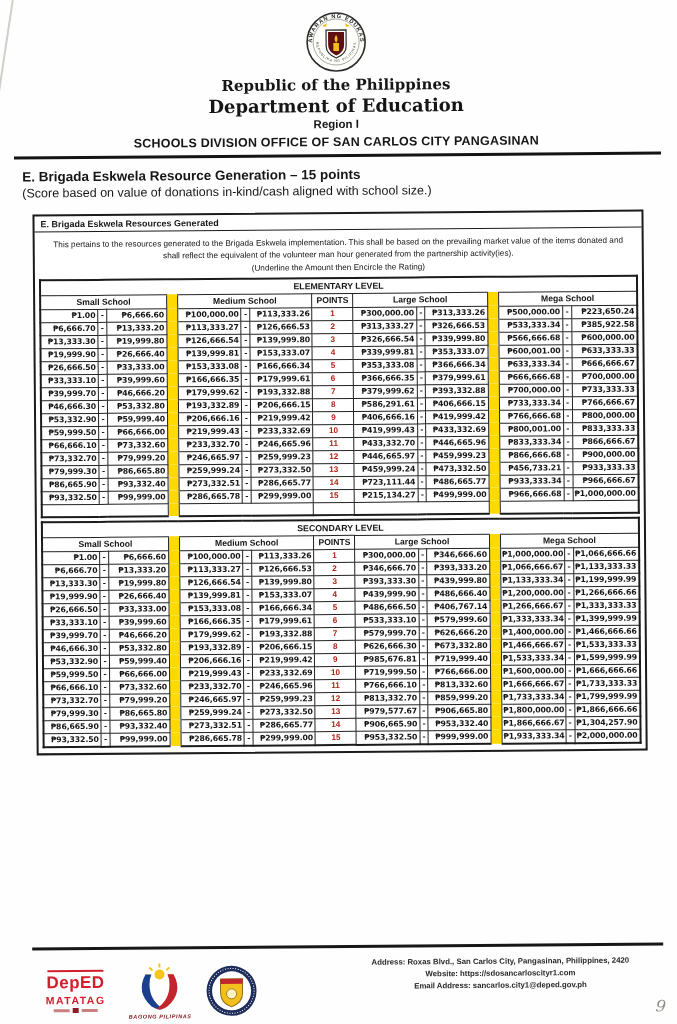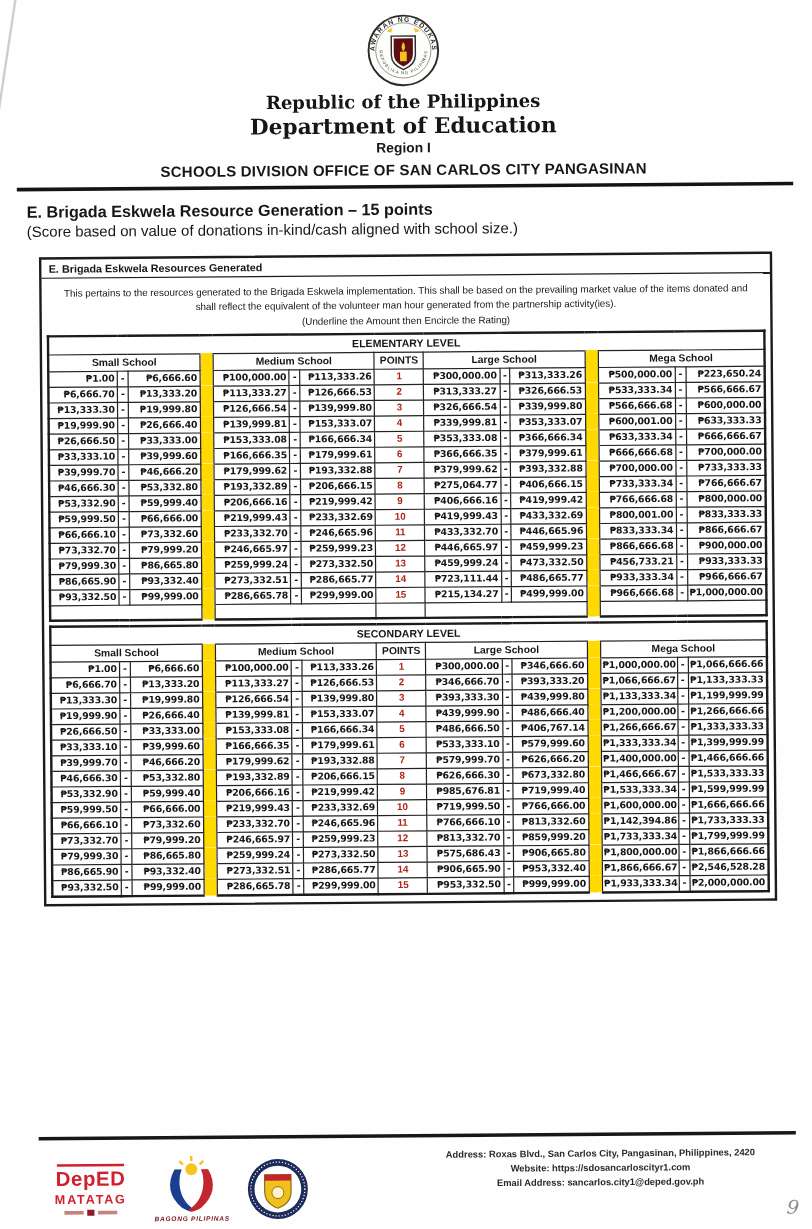--- a/index.html
+++ b/index.html
@@ -168,21 +168,21 @@
               <td class="v">₱113,333.27</td>
               <td class="d">-</td>
               <td class="v">₱126,666.53</td>
               <td class="pt">2</td>
               <td class="v">₱313,333.27</td>
               <td class="d">-</td>
               <td class="v">₱326,666.53</td>
               <td class="gap"></td>
               <td class="v">₱533,333.34</td>
               <td class="d">-</td>
-              <td class="v">₱566,666.67</td>
+              <td class="v">₱385,922.58</td>
             </tr>
             <tr>
               <td class="v">₱13,333.30</td>
               <td class="d">-</td>
               <td class="v">₱19,999.80</td>
               <td class="gap"></td>
               <td class="v">₱126,666.54</td>
               <td class="d">-</td>
               <td class="v">₱139,999.80</td>
               <td class="pt">3</td>
@@ -264,21 +264,21 @@
             </tr>
             <tr>
               <td class="v">₱46,666.30</td>
               <td class="d">-</td>
               <td class="v">₱53,332.80</td>
               <td class="gap"></td>
               <td class="v">₱193,332.89</td>
               <td class="d">-</td>
               <td class="v">₱206,666.15</td>
               <td class="pt">8</td>
-              <td class="v">₱275,064.77</td>
+              <td class="v">₱586,291.61</td>
               <td class="d">-</td>
               <td class="v">₱406,666.15</td>
               <td class="gap"></td>
               <td class="v">₱733,333.34</td>
               <td class="d">-</td>
               <td class="v">₱766,666.67</td>
             </tr>
             <tr>
               <td class="v">₱53,332.90</td>
               <td class="d">-</td>
@@ -617,21 +617,21 @@
               <td class="v">₱73,332.60</td>
               <td class="gap"></td>
               <td class="v">₱233,332.70</td>
               <td class="d">-</td>
               <td class="v">₱246,665.96</td>
               <td class="pt">11</td>
               <td class="v">₱766,666.10</td>
               <td class="d">-</td>
               <td class="v">₱813,332.60</td>
               <td class="gap"></td>
-              <td class="v">₱1,142,394.86</td>
+              <td class="v">₱1,666,666.67</td>
               <td class="d">-</td>
               <td class="v">₱1,733,333.33</td>
             </tr>
             <tr>
               <td class="v">₱73,332.70</td>
               <td class="d">-</td>
               <td class="v">₱79,999.20</td>
               <td class="gap"></td>
               <td class="v">₱246,665.97</td>
               <td class="d">-</td>
@@ -647,21 +647,21 @@
             </tr>
             <tr>
               <td class="v">₱79,999.30</td>
               <td class="d">-</td>
               <td class="v">₱86,665.80</td>
               <td class="gap"></td>
               <td class="v">₱259,999.24</td>
               <td class="d">-</td>
               <td class="v">₱273,332.50</td>
               <td class="pt">13</td>
-              <td class="v">₱575,686.43</td>
+              <td class="v">₱979,577.67</td>
               <td class="d">-</td>
               <td class="v">₱906,665.80</td>
               <td class="gap"></td>
               <td class="v">₱1,800,000.00</td>
               <td class="d">-</td>
               <td class="v">₱1,866,666.66</td>
             </tr>
             <tr>
               <td class="v">₱86,665.90</td>
               <td class="d">-</td>
@@ -670,21 +670,21 @@
               <td class="v">₱273,332.51</td>
               <td class="d">-</td>
               <td class="v">₱286,665.77</td>
               <td class="pt">14</td>
               <td class="v">₱906,665.90</td>
               <td class="d">-</td>
               <td class="v">₱953,332.40</td>
               <td class="gap"></td>
               <td class="v">₱1,866,666.67</td>
               <td class="d">-</td>
-              <td class="v">₱2,546,528.28</td>
+              <td class="v">₱1,304,257.90</td>
             </tr>
             <tr>
               <td class="v">₱93,332.50</td>
               <td class="d">-</td>
               <td class="v">₱99,999.00</td>
               <td class="gap"></td>
               <td class="v">₱286,665.78</td>
               <td class="d">-</td>
               <td class="v">₱299,999.00</td>
               <td class="pt">15</td>

